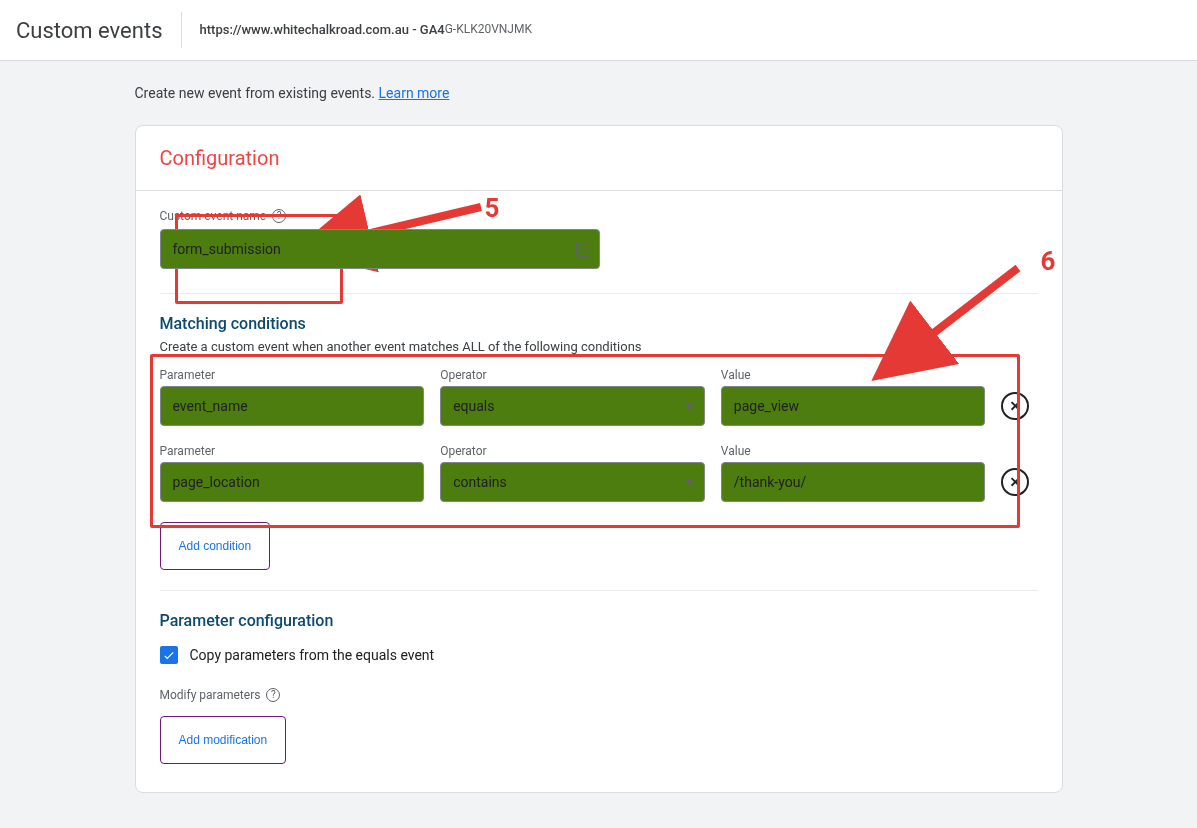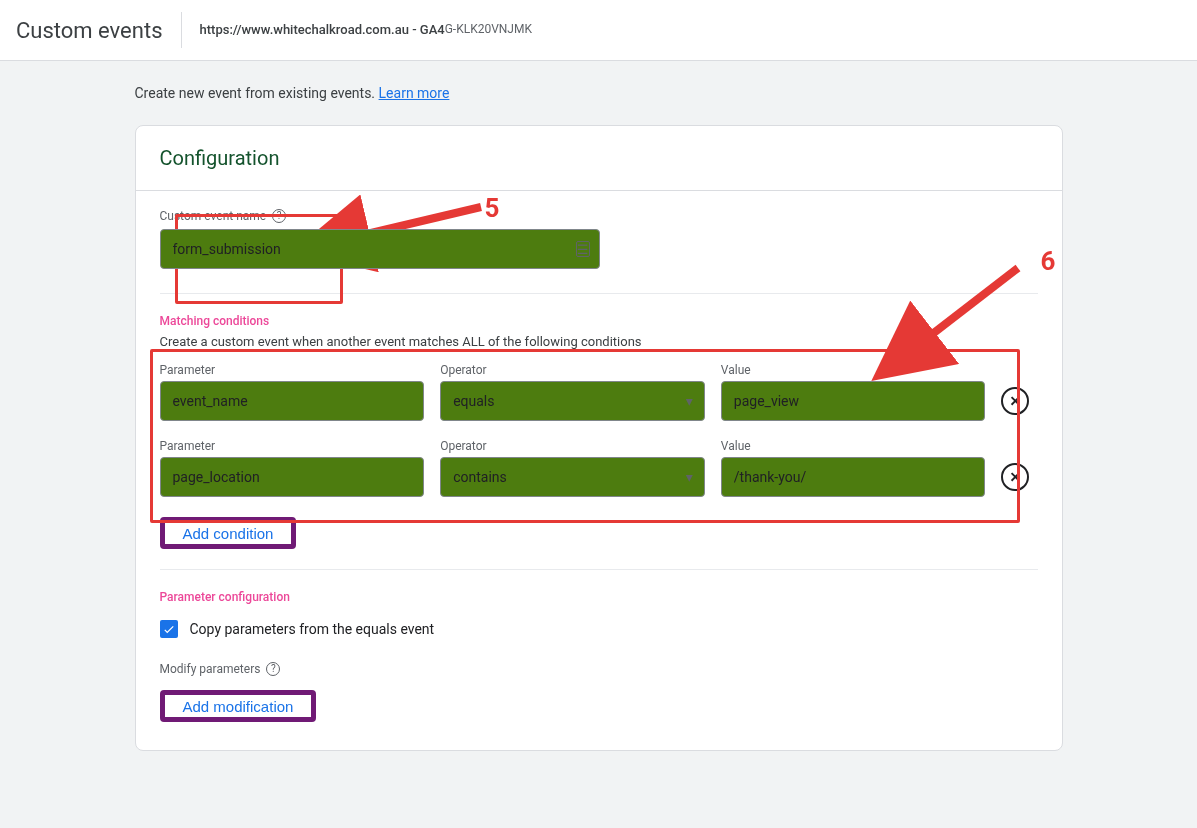--- a/index.html
+++ b/index.html
@@ -61,21 +61,21 @@
     border-radius: 8px;
     position: relative;
   }
   .card-header {
     padding: 20px 24px;
     border-bottom: 1px solid #dadce0;
   }
   .card-header-title {
     font-size: 20px;
     font-weight: 400;
-    color: #14532d;
+    color: #ef4444;
   }
   .card-body {
     padding: 18px 24px 28px;
   }
   .field-label {
     font-size: 12px;
     color: #5f6368;
     margin-bottom: 6px;
     display: flex;
     align-items: center;
@@ -116,23 +116,23 @@
     top: 50%;
     transform: translateY(-50%);
     color: #5f6368;
     font-size: 13px;
     border: 1px solid #5f6368;
     width: 14px; height: 16px;
     display:flex; align-items:center; justify-content:center;
     border-radius:2px;
   }
   .section-title {
-    font-size: 12px;
+    font-size: 16px;
     font-weight: 500;
-    color: #ec4899;
+    color: #0c4a6e;
     margin-bottom: 6px;
   }
   .section-sub {
     font-size: 13px;
     color: #3c4043;
     margin-bottom: 14px;
   }
   .divider {
     border: none;
     border-top: 1px solid #e8eaed;
@@ -171,27 +171,27 @@
     cursor: pointer;
     font-size: 14px;
     font-weight: 700;
     color: #202124;
     margin-bottom: 6px;
   }
   .btn-outline {
     display: inline-flex;
     align-items: center;
     justify-content: center;
-    height: 32px;
+    height: 48px;
     padding: 0 18px;
-    border: 5px solid #701a75;
+    border: 1px solid #701a75;
     border-radius: 4px;
     background: #fff;
     color: #1a73e8;
-    font-size: 15px;
+    font-size: 12px;
     font-weight: 500;
     cursor: pointer;
   }
   .checkbox-row {
     display: flex;
     align-items: center;
     gap: 12px;
     margin: 16px 0 24px;
   }
   .checkbox {

